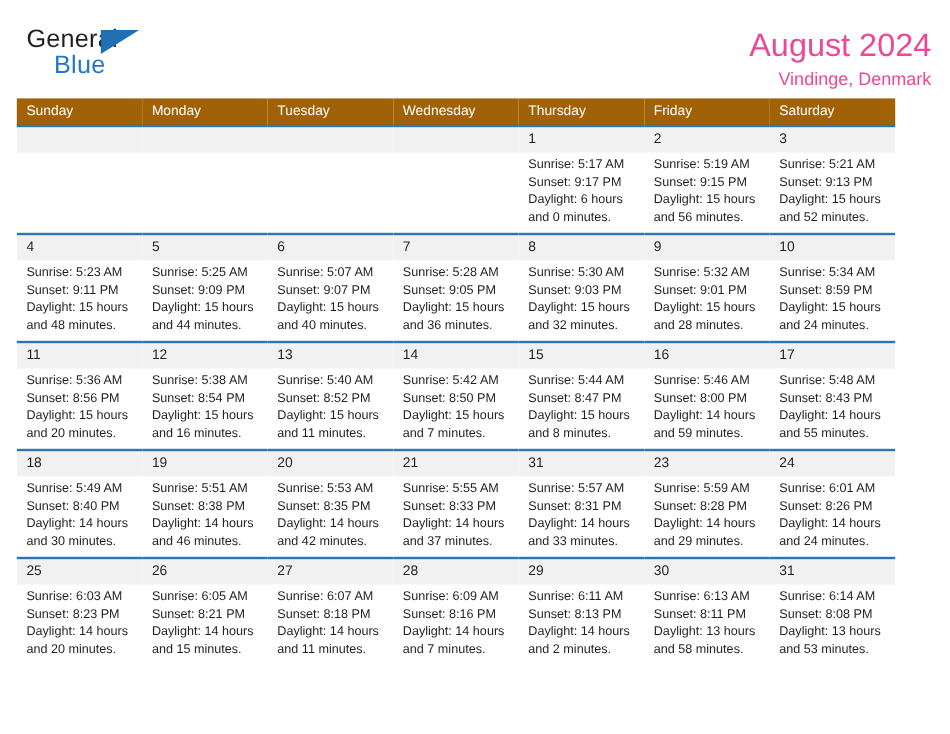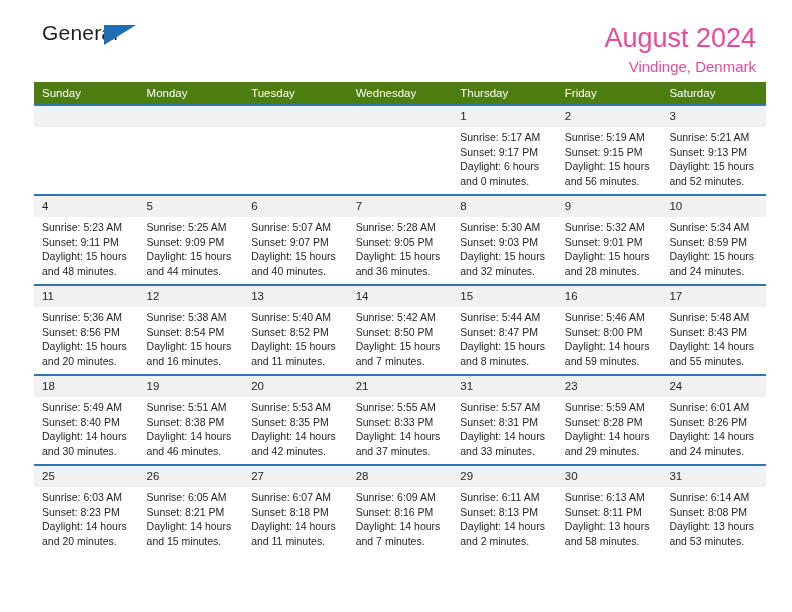--- a/index.html
+++ b/index.html
@@ -13,21 +13,21 @@
     font-family: "Liberation Sans", sans-serif;
     color: #231f20;
     overflow: hidden;
   }
 
   #page {
     position: relative;
     width: 792px;
     height: 456px;
     box-sizing: border-box;
-    padding: 0 34px;
+    padding: 0 14px;
   }
 
   
   .header {
     display: flex;
     align-items: flex-start;
     justify-content: space-between;
     height: 76px;
     padding-top: 22px;
     box-sizing: border-box;
@@ -86,21 +86,21 @@
 
   
   table.calendar {
     width: 732px;
     border-collapse: collapse;
     table-layout: fixed;
     margin-top: 6px;
   }
 
   table.calendar thead th {
-    background: #4d7c0f;
+    background: #a16207;
     color: #ffffff;
     font-size: 11.5px;
     font-weight: normal;
     text-align: left;
     padding: 5px 0 5px 8px;
     height: 20px;
     box-sizing: border-box;
   }
 
   table.calendar td {
@@ -141,20 +141,21 @@
 </head>
 <body>
 
 <div id="page">
 
   <div class="header">
 
     <div class="logo">
       <span class="logo-general">General</span>
       <span class="logo-triangle"></span>
+      <span class="logo-blue">Blue</span>
     </div>
 
     <div class="title-block">
       <div class="cal-title">August 2024</div>
       <div class="cal-subtitle">Vindinge, Denmark</div>
     </div>
 
   </div>
 
   <table class="calendar">

